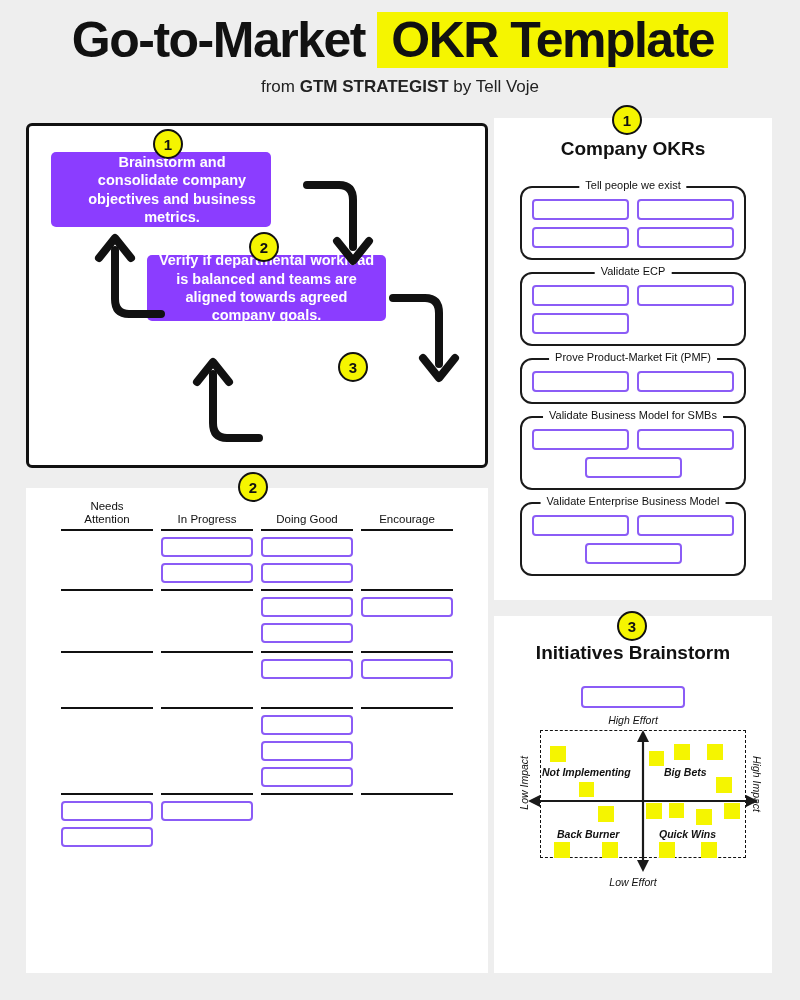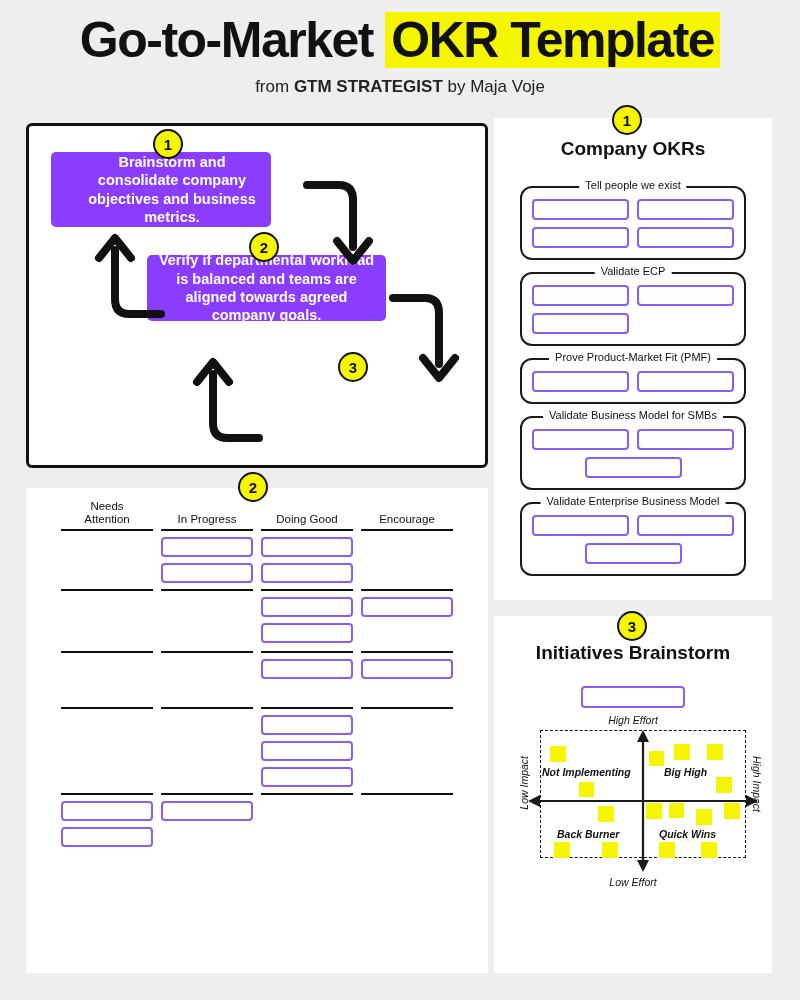--- a/index.html
+++ b/index.html
@@ -10,21 +10,21 @@
     overflow: hidden;
   }
   .page { position: relative; width: 800px; height: 1000px; }
 
   
   .header { padding-top: 14px; text-align: center; }
   .title {
     font-size: 50px; font-weight: bold; color: #111111;
     letter-spacing: -1.5px; line-height: 1.05; white-space: nowrap;
   }
-  .title .hl { background: #F5F500; padding: 0 6px; }
+  .title .hl { background: #F5F500; padding: 0 14px; }
   .subtitle {
     margin-top: 10px; font-size: 17px; color: #222222; font-weight: 400;
   }
   .subtitle b { font-weight: bold; }
 
   
   .panel { position: absolute; background: #ffffff; }
   .panel-outlined {
     border: 3px solid #111111; border-radius: 6px;
   }
@@ -119,21 +119,21 @@
   }
   .sticky { position: absolute; background: #F5F500; }
 </style>
 </head>
 <body>
 
 <div class="page">
 
   <div class="header">
     <div class="title"><span>Go-to-Market </span><span class="hl">OKR Template</span></div>
-    <div class="subtitle"><span>from </span><b>GTM STRATEGIST</b><span> by Maja Voje</span></div>
+    <div class="subtitle"><span>from </span><b>GTM STRATEGIST</b><span> by Tell Voje</span></div>
   </div>
 
   <div class="panel panel-outlined" id="flow-panel">
 
     <div class="flow-box" style="left:22px; top:26px; width:220px; height:75px;padding-left:32px;">
       <span>Brainstorm and consolidate company objectives and business metrics.</span>
     </div>
 
     <div class="flow-box" style="left:118px; top:129px; width:239px; height:66px;">
       <span>Verify if departmental workload is balanced and teams are aligned towards agreed company goals.</span>
@@ -298,21 +298,21 @@
       <svg style="position:absolute; left:4px; top:12px;" width="234" height="148" viewBox="0 0 234 148">
         <line x1="117" y1="10" x2="117" y2="140" stroke="#1a1a1a" stroke-width="2.2"></line>
         <line x1="8" y1="75" x2="226" y2="75" stroke="#1a1a1a" stroke-width="2.2"></line>
         <path d="M111 16 L117 4 L123 16" fill="#1a1a1a"></path>
         <path d="M111 134 L117 146 L123 134" fill="#1a1a1a"></path>
         <path d="M14 69 L2 75 L14 81" fill="#1a1a1a"></path>
         <path d="M220 69 L232 75 L220 81" fill="#1a1a1a"></path>
       </svg>
 
       <div class="quad-label" style="left:20px; top:52px;">Not Implementing</div>
-      <div class="quad-label" style="left:142px; top:52px;">Big High</div>
+      <div class="quad-label" style="left:142px; top:52px;">Big Bets</div>
       <div class="quad-label" style="left:35px; top:114px;">Back Burner</div>
       <div class="quad-label" style="left:137px; top:114px;">Quick Wins</div>
 
       <div class="sticky" style="left:28px; top:32px; width:16px; height:16px;"></div>
       <div class="sticky" style="left:57px; top:68px; width:15px; height:15px;"></div>
       <div class="sticky" style="left:127px; top:37px; width:15px; height:15px;"></div>
       <div class="sticky" style="left:152px; top:30px; width:16px; height:16px;"></div>
       <div class="sticky" style="left:185px; top:30px; width:16px; height:16px;"></div>
       <div class="sticky" style="left:194px; top:63px; width:16px; height:16px;"></div>
       <div class="sticky" style="left:76px; top:92px; width:16px; height:16px;"></div>

